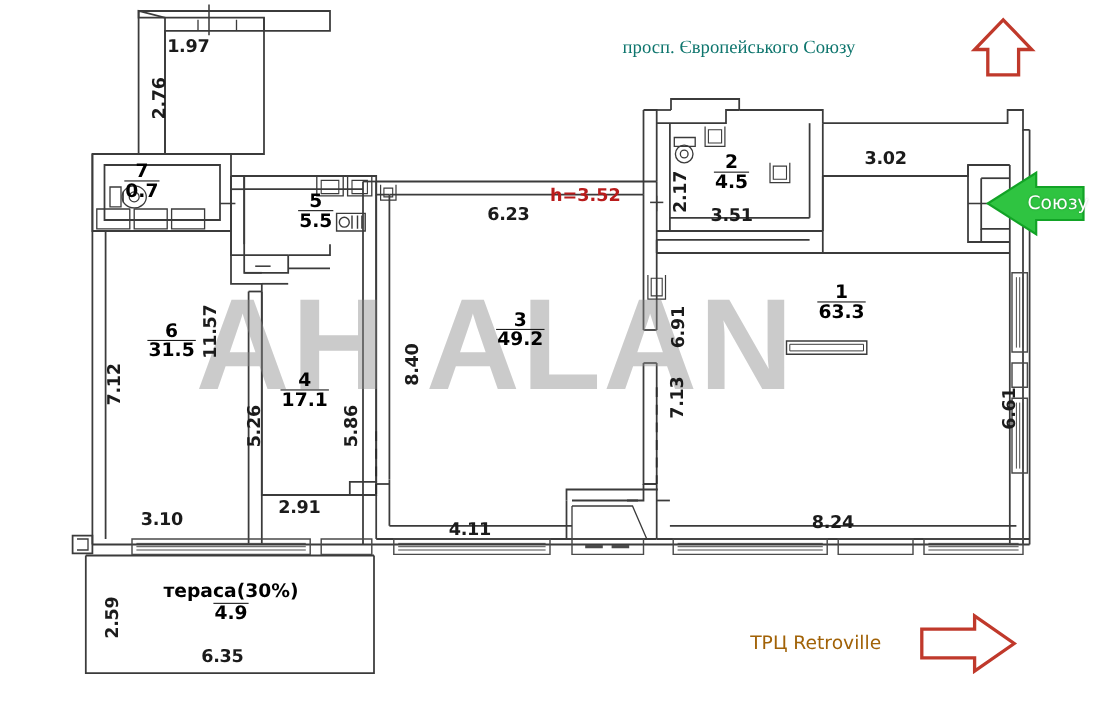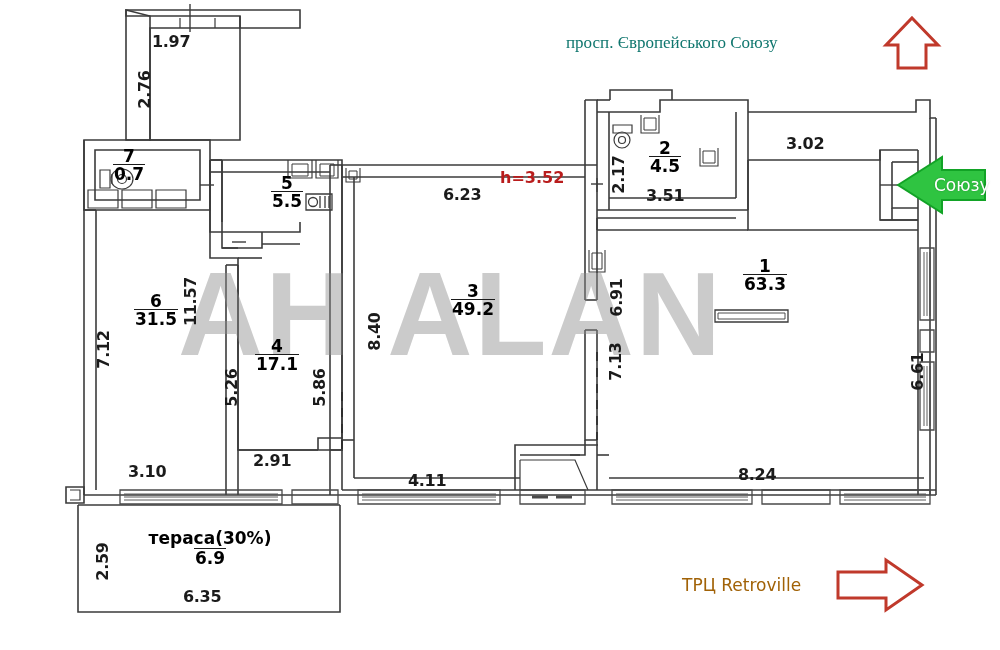--- a/index.html
+++ b/index.html
@@ -323,16 +323,16 @@
     <div class="ar">31.5</div>
   </div>
 
   <div class="roombox" style="left:106px;top:148px;width:46px;">
     <div class="num">7</div>
     <div class="ar">0.7</div>
   </div>
 
   <div class="roombox" style="left:128px;top:528px;width:164px;">
     <div class="terrace-lbl">тераса(30%)</div>
-    <div class="ar">6.9</div>
+    <div class="ar">4.9</div>
   </div>
 
 </div>
 
 </body></html>

